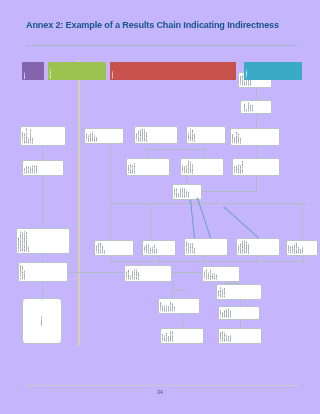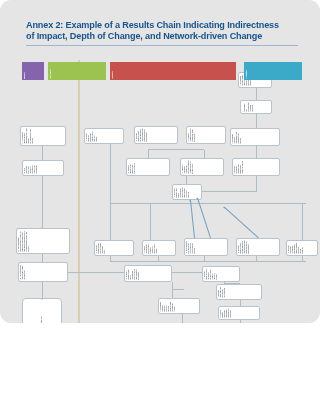--- a/index.html
+++ b/index.html
@@ -6,24 +6,23 @@
   * { box-sizing: border-box; }
   html, body {
     margin: 0; padding: 0;
     width: 320px; height: 414px;
     background: #ffffff;
     font-family: "Liberation Sans", sans-serif;
     overflow: hidden;
   }
   #page {
     position: relative;
-    width: 320px; height: 323px;
-    background: #e5e5e5;
+    width: 320px; height: 414px;
+    background: #c4b5fd;
     overflow: hidden;
-    border-radius: 11px;
   }
 
   
   #title-block {
     position: absolute;
     left: 26px; top: 20px; width: 272px;
   }
   #title-block .title-line {
     color: #15548c;
     font-weight: bold;
@@ -144,21 +143,20 @@
     color: #555555;
   }
 </style>
 </head>
 <body>
 
 <div id="page">
 
   <div id="title-block">
     <div class="title-line">Annex 2: Example of a Results Chain Indicating Indirectness</div>
-    <div class="title-line">of Impact, Depth of  Change, and Network-driven Change</div>
   </div>
   <div id="title-rule"></div>
 
   <div id="figure-area">
     <div id="rot-wrap">
       <div id="chart">
 
         <div id="divider" style="left:6px; top:64px; width:286px;"></div>
 
         <div class="node round" style="left:8px; top:8px; width:46px; height:40px; display:flex; align-items:center; justify-content:center;">

